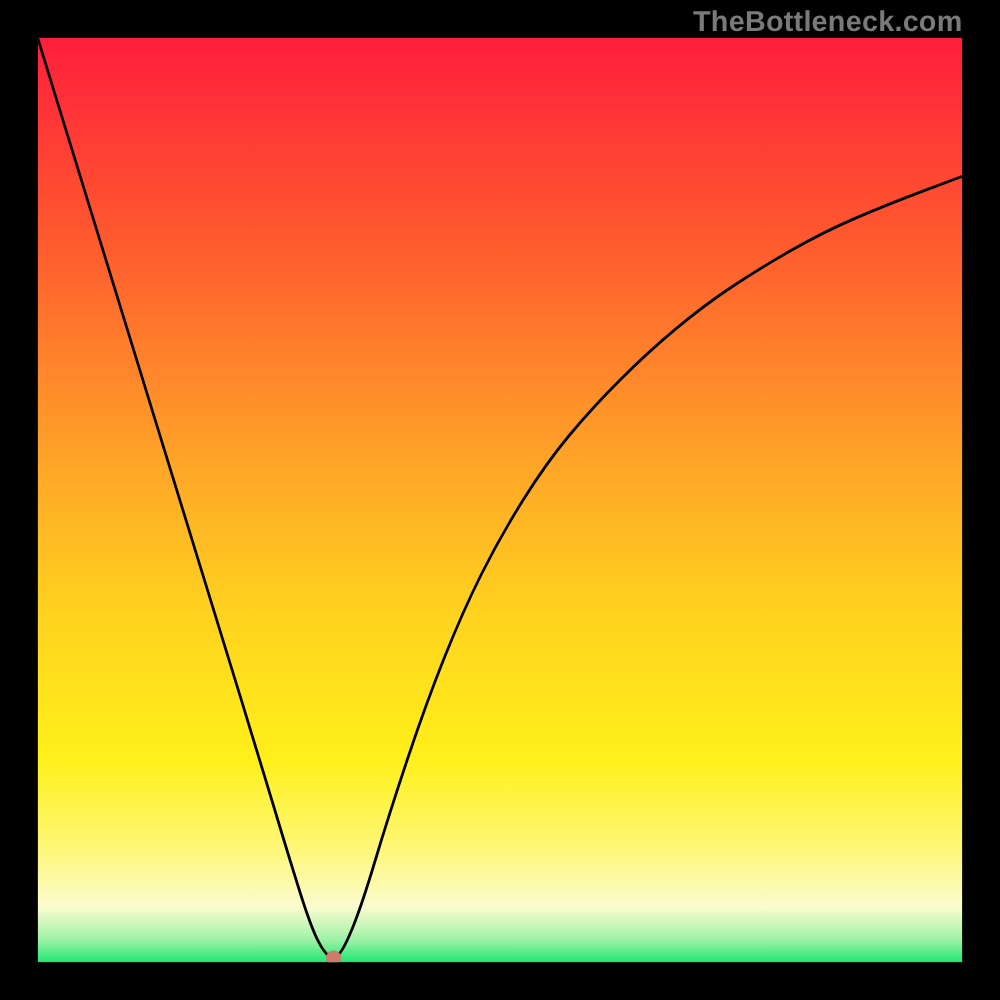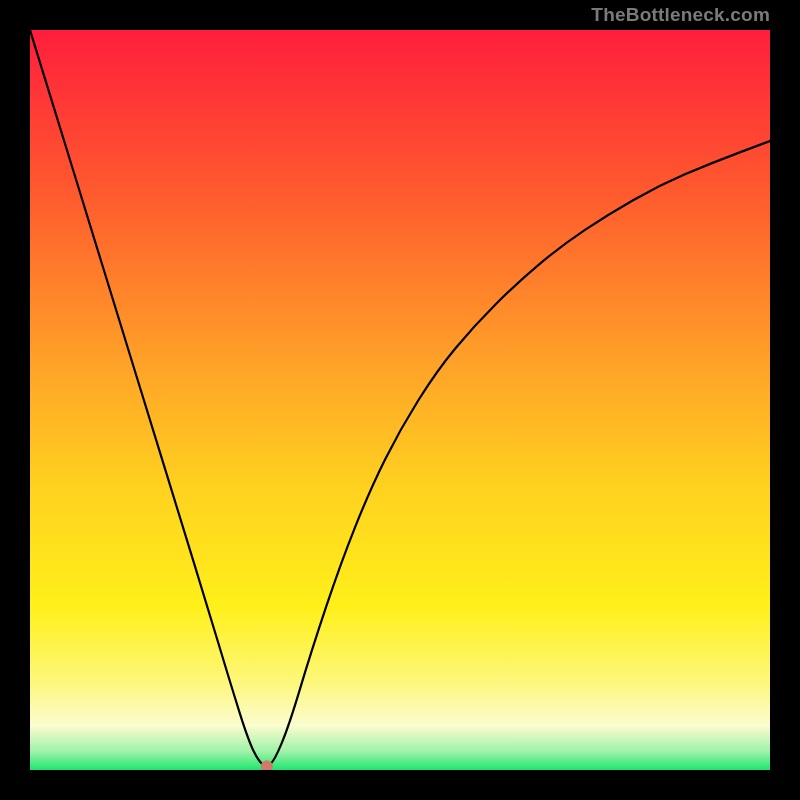--- a/index.html
+++ b/index.html
@@ -22,21 +22,21 @@
     top: 30px;
     width: 740px;
     height: 740px;
     overflow: hidden;
   }
   .watermark {
     position: absolute;
     top: 4px;
     right: 30px;
     color: #7a7a7a;
-    font-size: 19px;
+    font-size: 23px;
     font-weight: 600;
     letter-spacing: 0.2px;
     user-select: none;
   }
 </style>
 </head>
 <body>
 
 <div class="frame">
   <div class="watermark">TheBottleneck.com</div>

